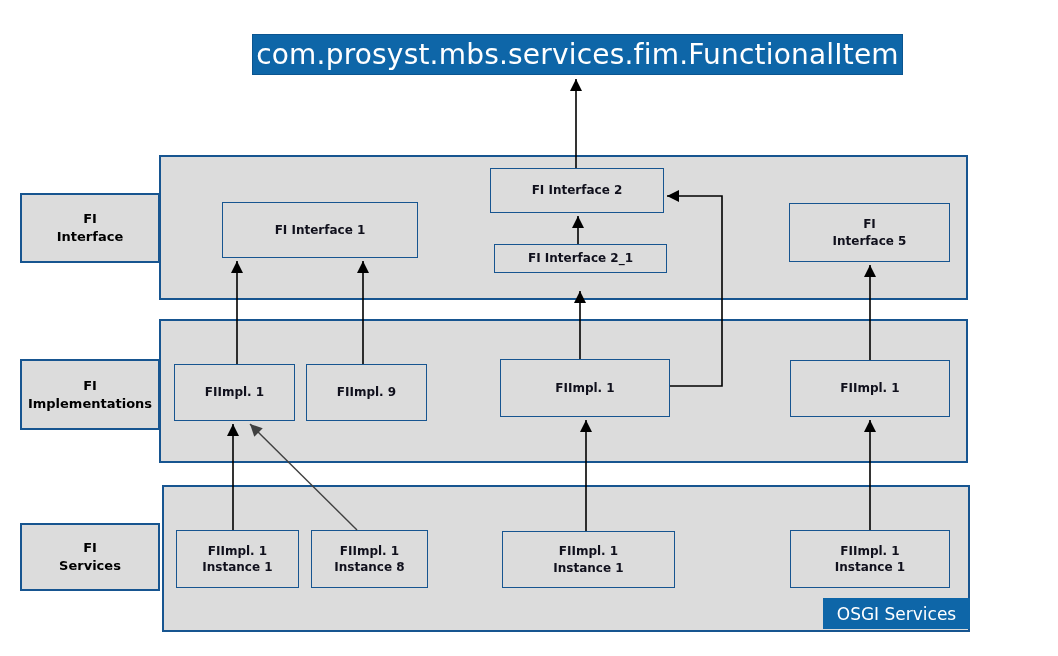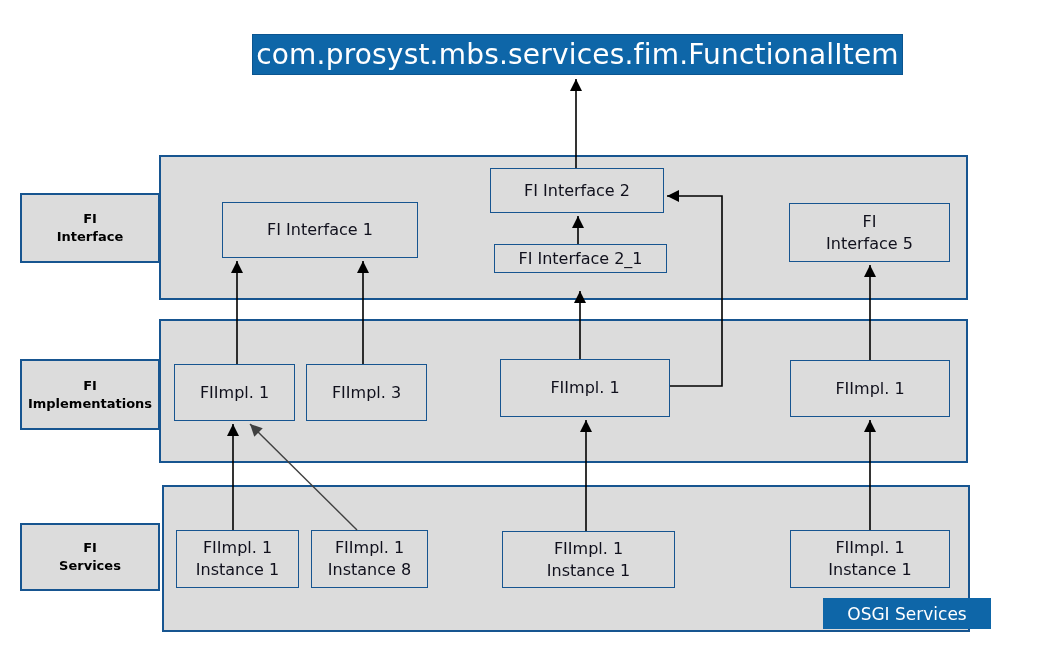--- a/index.html
+++ b/index.html
@@ -26,21 +26,21 @@
     border:2px solid var(--border-blue);box-sizing:border-box;
   }
   .labelbox{
     position:absolute;display:flex;flex-direction:column;align-items:center;justify-content:center;
     background:var(--band-gray);border:2px solid var(--border-blue);box-sizing:border-box;
     font-weight:bold;font-size:13px;color:#000;text-align:center;line-height:1.35;
   }
   .nbox{
     position:absolute;display:flex;flex-direction:column;align-items:center;justify-content:center;
     background:var(--band-gray);border:1.5px solid var(--border-blue);box-sizing:border-box;
-    font-weight:normal;font-size:16px;color:var(--text-dark);text-align:right;line-height:1.35;
+    font-weight:bold;font-size:12px;color:var(--text-dark);text-align:right;line-height:1.35;
   }
   .badge{
     position:absolute;display:flex;align-items:center;justify-content:center;
     background:var(--banner-blue);color:var(--text-white);font-size:17px;box-sizing:border-box;
   }
   svg.arrows{position:absolute;left:0;top:0;pointer-events:none;}
   .ln{stroke:var(--arrow-black);stroke-width:1.6;fill:none;}
   .ln-gray{stroke:var(--arrow-gray);stroke-width:1.4;fill:none;}
   .mk-black{fill:var(--arrow-black);}
   .mk-gray{fill:var(--arrow-gray);}
@@ -82,21 +82,21 @@
   </div>
   <div class="nbox" style="left:789px;top:203px;width:161px;height:59px;">
     <span>FI</span>
     <span>Interface 5</span>
   </div>
 
   <div class="nbox" style="left:174px;top:364px;width:121px;height:57px;">
     <span>FIImpl. 1</span>
   </div>
   <div class="nbox" style="left:306px;top:364px;width:121px;height:57px;">
-    <span>FIImpl. 3</span>
+    <span>FIImpl. 9</span>
   </div>
   <div class="nbox" style="left:500px;top:359px;width:170px;height:58px;">
     <span>FIImpl. 1</span>
   </div>
   <div class="nbox" style="left:790px;top:360px;width:160px;height:57px;">
     <span>FIImpl. 1</span>
   </div>
 
   <div class="nbox" style="left:176px;top:530px;width:123px;height:58px;">
     <span>FIImpl. 1</span>
@@ -108,21 +108,21 @@
   </div>
   <div class="nbox" style="left:502px;top:531px;width:173px;height:57px;">
     <span>FIImpl. 1</span>
     <span>Instance 1</span>
   </div>
   <div class="nbox" style="left:790px;top:530px;width:160px;height:58px;">
     <span>FIImpl. 1</span>
     <span>Instance 1</span>
   </div>
 
-  <div class="badge" style="left:823px;top:598px;width:168px;height:31px;">
+  <div class="badge" style="left:823px;top:598px;width:147px;height:31px;">
     <span>OSGI Services</span>
   </div>
 
   <svg class="arrows" width="1058" height="656" viewBox="0 0 1058 656">
     <defs>
       <marker id="ah-black" viewBox="0 0 10 10" refX="10" refY="5" markerWidth="16" markerHeight="12" orient="auto" markerUnits="userSpaceOnUse">
         <path class="mk-black" d="M0,0 L10,5 L0,10 Z"></path>
       </marker>
       <marker id="ah-gray" viewBox="0 0 10 10" refX="10" refY="5" markerWidth="16" markerHeight="12" orient="auto" markerUnits="userSpaceOnUse">
         <path class="mk-gray" d="M0,0 L10,5 L0,10 Z"></path>

